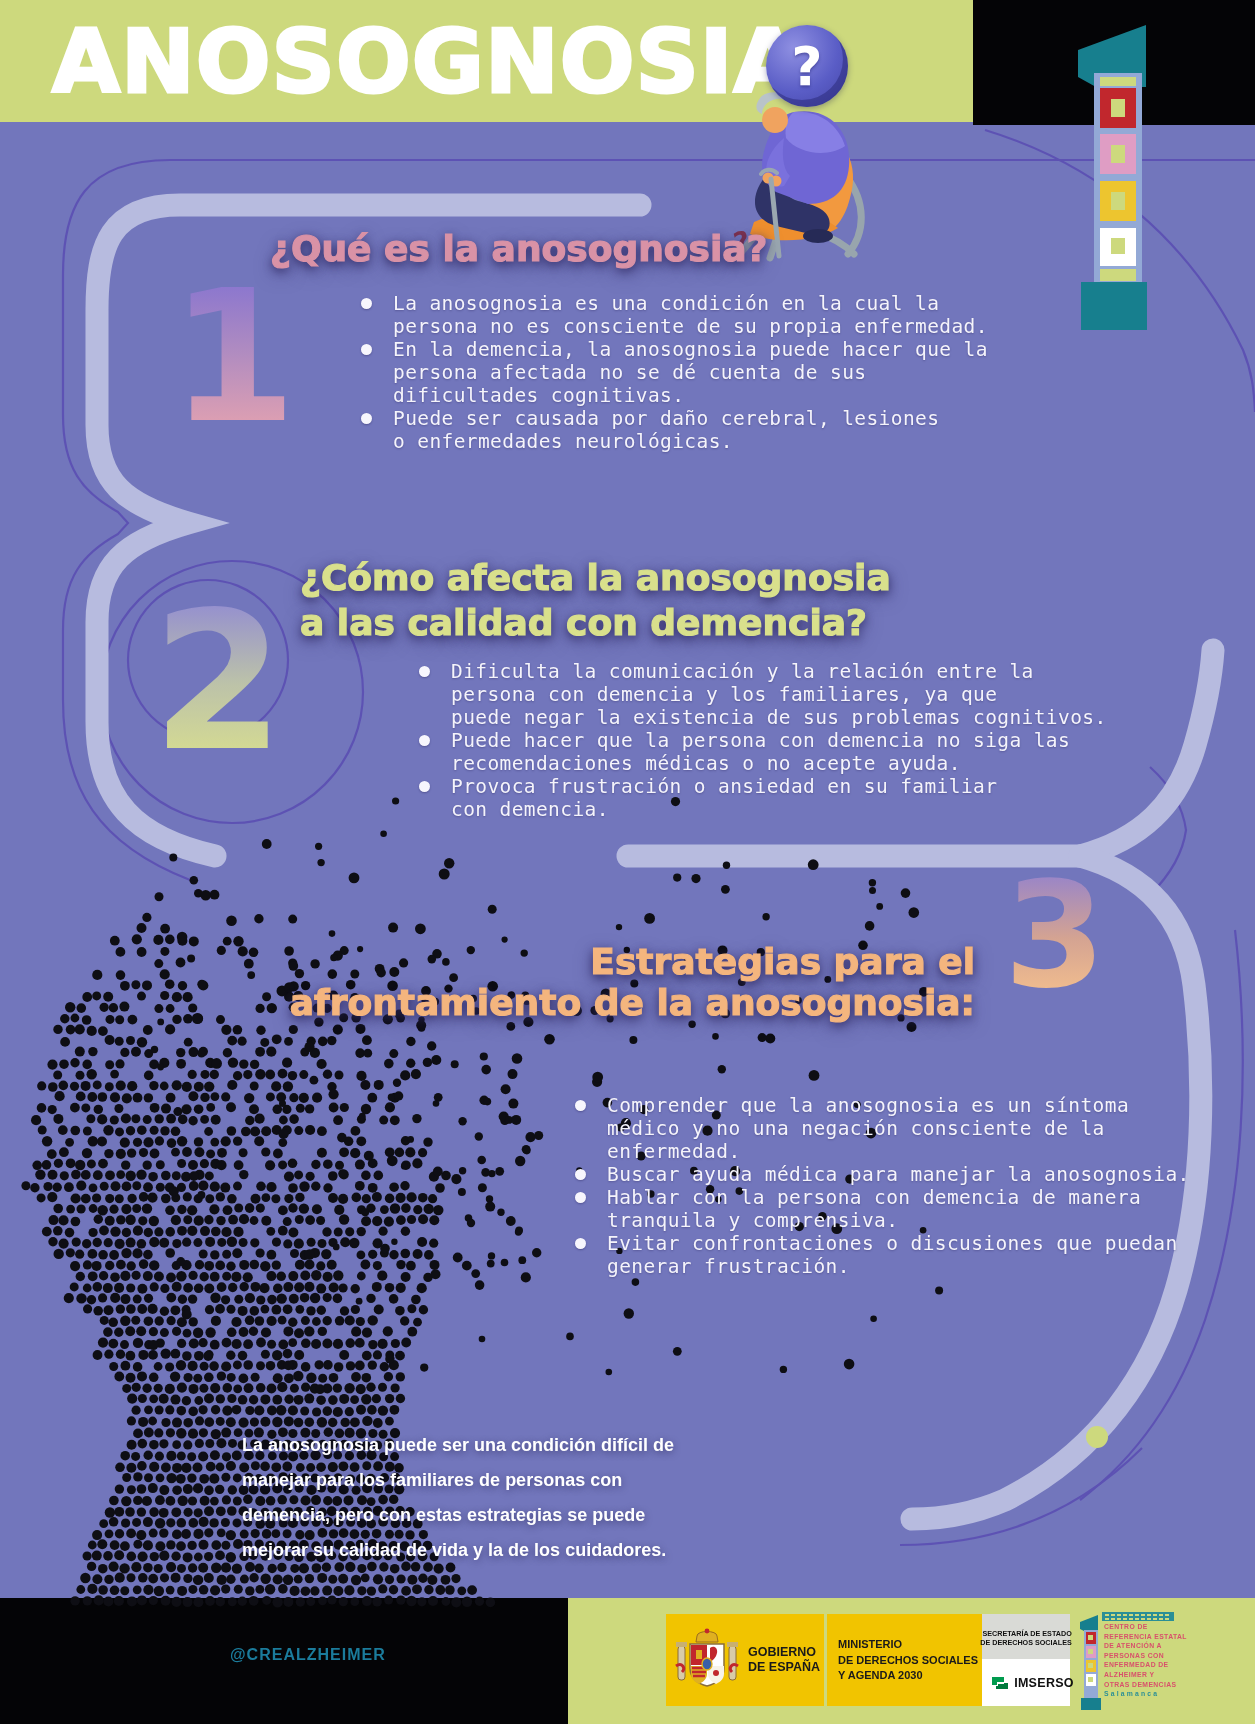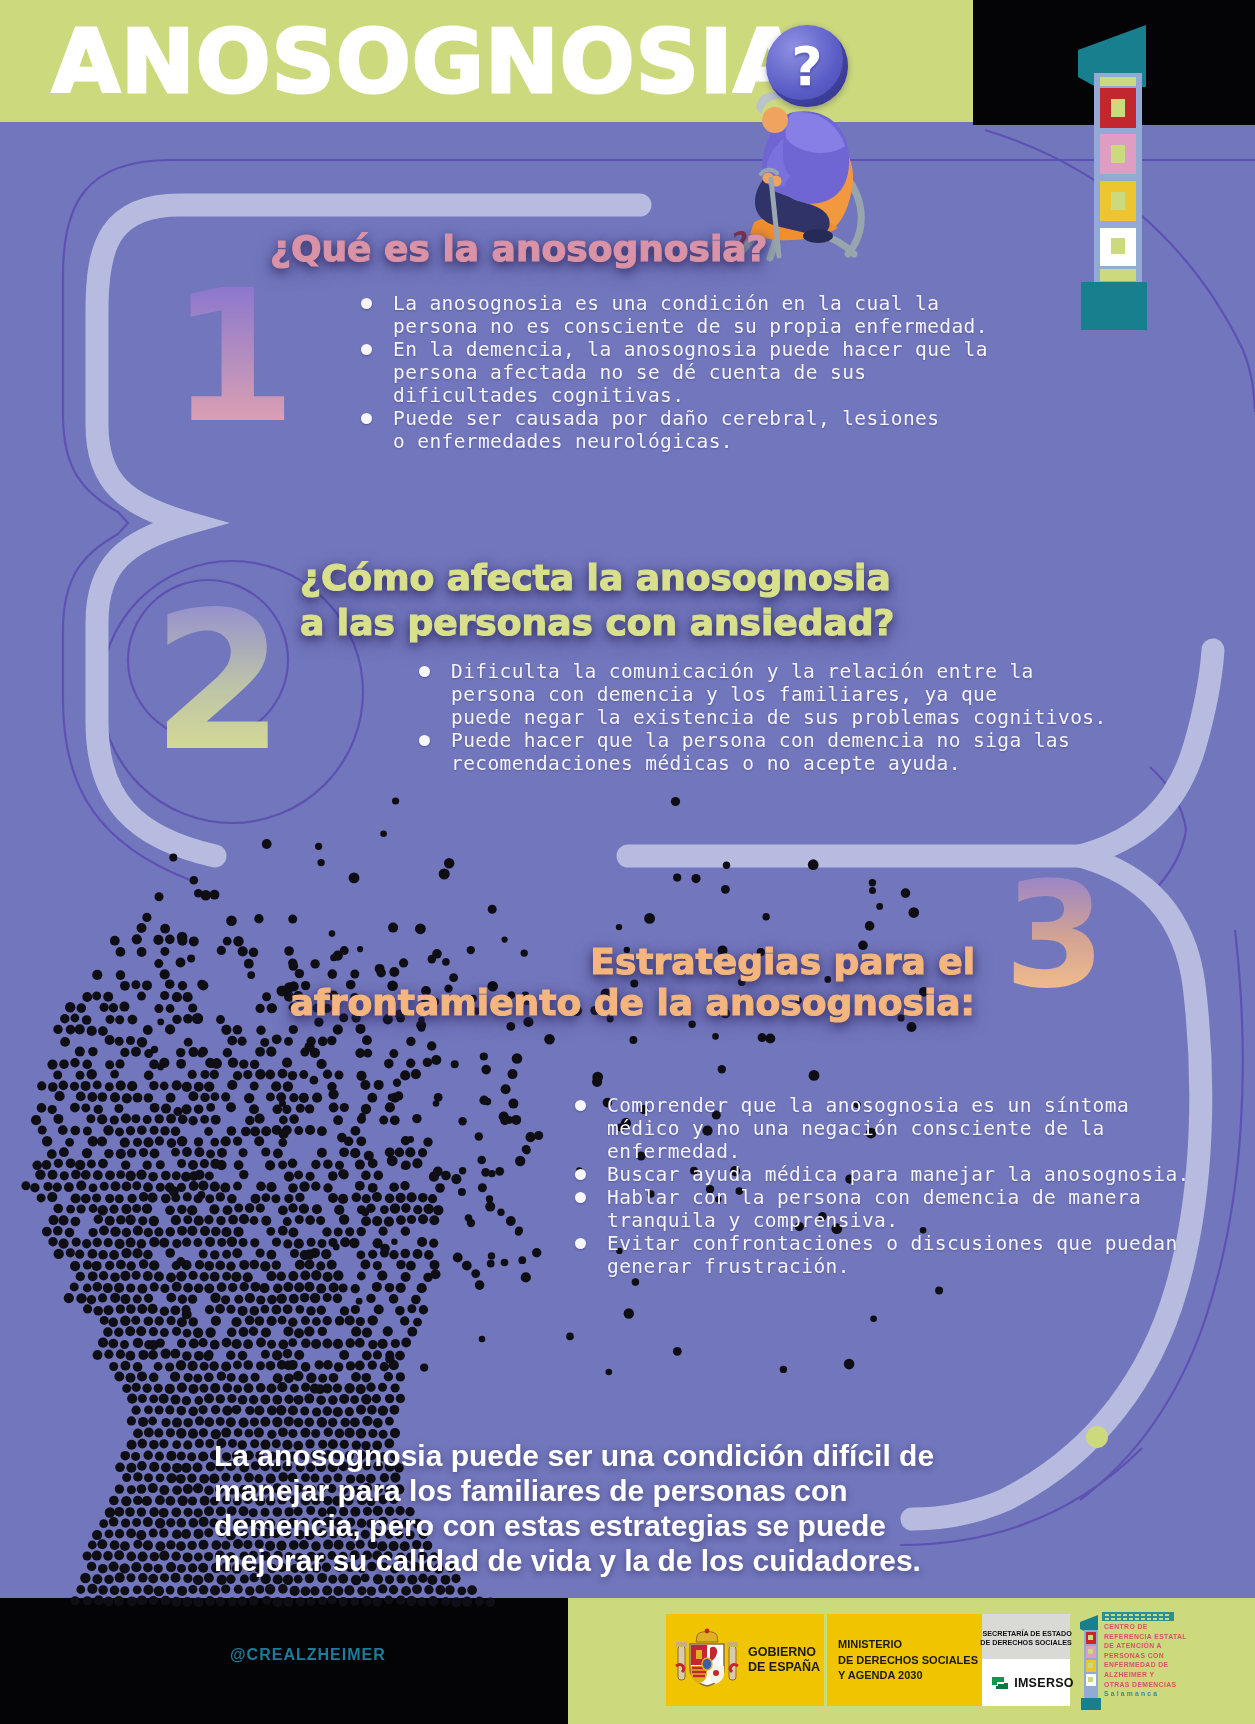--- a/index.html
+++ b/index.html
@@ -38,23 +38,23 @@
   .l1{left:361px;top:292px;}
   .l2{left:419px;top:660px;}
   .l3{left:575px;top:1094px;}
   .bullet{display:flex;align-items:flex-start;}
   .bdot{width:11px;height:11px;border-radius:50%;background:#f7f6fd;margin-top:6px;flex:0 0 11px;
     box-shadow:0 1px 2px rgba(40,35,90,.4);}
   .btext{margin-left:21px;font-family:"DejaVu Sans Mono",monospace;font-size:19.5px;line-height:23px;
     letter-spacing:.4px;color:#f5f4fb;white-space:pre;text-shadow:0 1px 2px rgba(40,35,90,.35);}
 
   
-  .conclusion{left:214px;top:1428px;z-index:7;font-family:"Liberation Sans",sans-serif;font-weight:bold;
-    font-size:30px;line-height:35px;color:#ffffff;white-space:pre;
-    text-shadow:0 2px 7px rgba(30,25,70,.5);margin-top:10px;}
+  .conclusion{left:242px;top:1428px;z-index:7;font-family:"Liberation Sans",sans-serif;font-weight:bold;
+    font-size:18px;line-height:35px;color:#ffffff;white-space:pre;
+    text-shadow:0 2px 7px rgba(30,25,70,.5);}
 
   .green-dot{left:1086px;top:1426px;width:22px;height:22px;border-radius:50%;background:#cdd97d;z-index:4;}
   .mini-q{left:734px;top:226px;z-index:4;color:#7c3350;font-family:"DejaVu Sans",sans-serif;
     font-weight:bold;font-size:27px;transform:rotate(-14deg);}
 
   
   #deco{left:0;top:0;z-index:1;}
   #person{left:698px;top:80px;z-index:5;}
   #dots{left:0;top:0;z-index:3;pointer-events:none;}
   #collogo{left:1073px;top:20px;z-index:6;}
@@ -164,33 +164,38 @@
 persona afectada no se dé cuenta de sus
 dificultades cognitivas.</span>
       </div>
     <div class="bullet">
         <span class="bdot"></span>
         <span class="btext">Puede ser causada por daño cerebral, lesiones
 o enfermedades neurológicas.</span>
       </div>
   </div>
 
-  <div class="abs sec-title t2"><span>¿Cómo afecta la anosognosia</span><br><span>a las personas con ansiedad?</span></div>
+  <div class="abs sec-title t2"><span>¿Cómo afecta la anosognosia</span><br><span>a las calidad con demencia?</span></div>
   <div class="abs num n2">2</div>
   <div class="abs blist l2">
     <div class="bullet">
         <span class="bdot"></span>
         <span class="btext">Dificulta la comunicación y la relación entre la
 persona con demencia y los familiares, ya que
 puede negar la existencia de sus problemas cognitivos.</span>
       </div>
     <div class="bullet">
         <span class="bdot"></span>
         <span class="btext">Puede hacer que la persona con demencia no siga las
 recomendaciones médicas o no acepte ayuda.</span>
+      </div>
+    <div class="bullet">
+        <span class="bdot"></span>
+        <span class="btext">Provoca frustración o ansiedad en su familiar
+con demencia.</span>
       </div>
   </div>
 
   <svg id="dots" class="abs" width="1255" height="1724">
       <circle cx="159.0" cy="896.7" r="4.5" fill="#0e0e14"></circle>
       <circle cx="214.5" cy="894.7" r="4.9" fill="#0e0e14"></circle>
       <circle cx="146.9" cy="917.4" r="4.6" fill="#0e0e14"></circle>
       <circle cx="258.9" cy="918.8" r="4.7" fill="#0e0e14"></circle>
       <circle cx="292.7" cy="919.1" r="4.5" fill="#0e0e14"></circle>
       <circle cx="141.5" cy="928.0" r="5.0" fill="#0e0e14"></circle>

